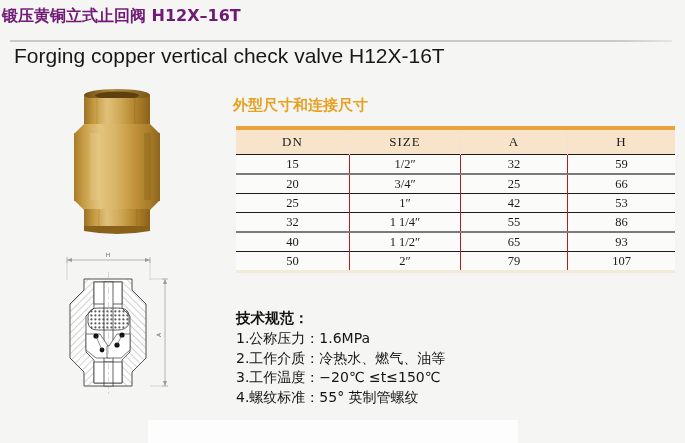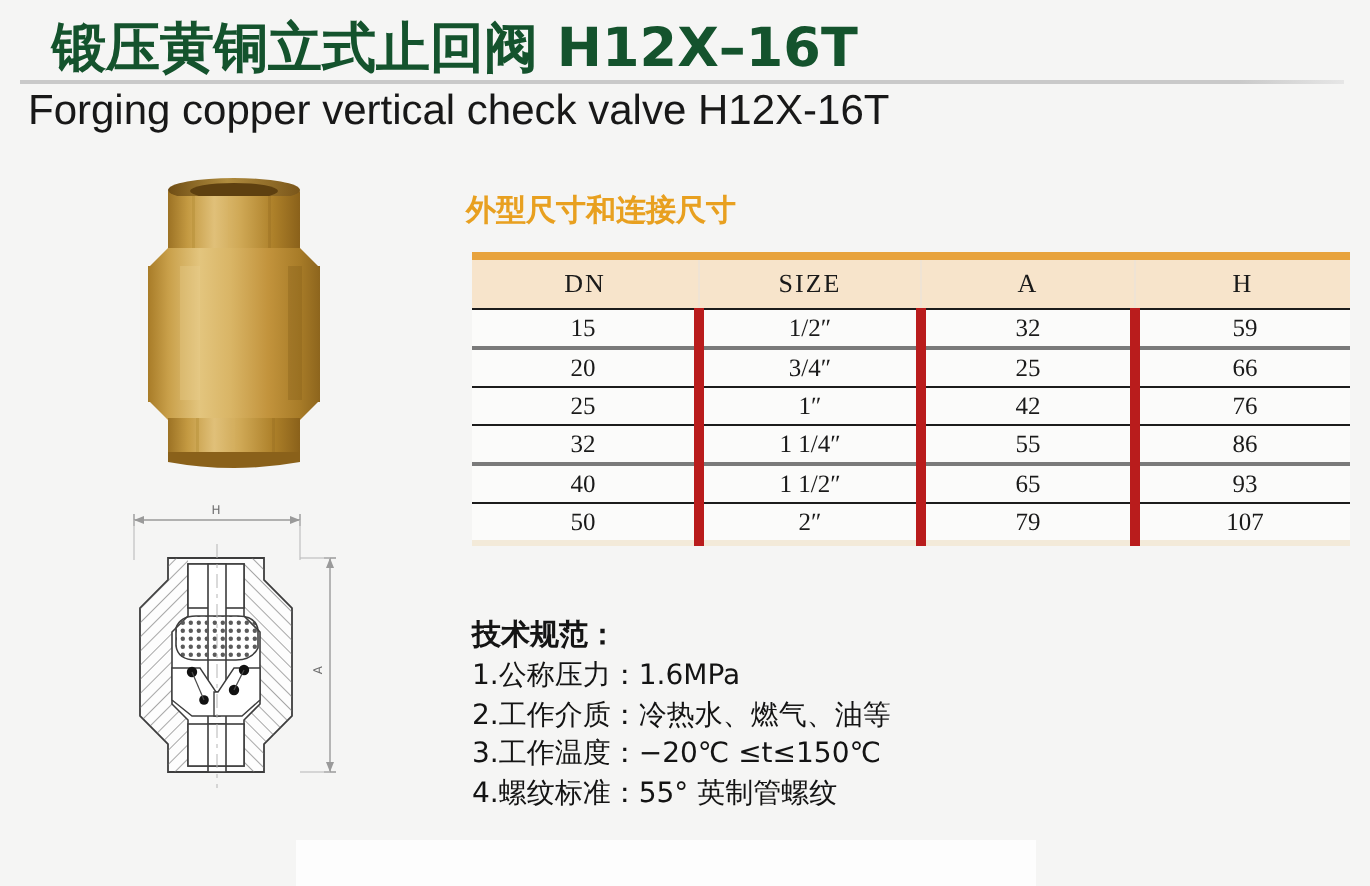--- a/index.html
+++ b/index.html
@@ -7,23 +7,23 @@
     width:685px;height:443px;
     background:#f5f5f4;
     font-family:"Liberation Serif",serif;
     overflow:hidden;position:relative;
   }
   .page{position:relative;width:685px;height:443px;}
 
   
   .header{position:absolute;left:0;top:0;width:685px;}
   .title-cn{
-    position:absolute;left:26px;top:6px;
+    position:absolute;left:2px;top:6px;
     font-family:"DejaVu Sans",sans-serif;
-    font-size:27px;font-weight:bold;color:#14532d;
+    font-size:16px;font-weight:bold;color:#701a75;
     letter-spacing:0px;white-space:nowrap;
   }
   .title-rule{
     position:absolute;left:10px;top:40px;width:662px;height:2px;
     background:linear-gradient(to right,#c9c9c9 0%,#c9c9c9 92%,#e6e6e6 100%);
   }
   .title-en{
     position:absolute;left:14px;top:44px;
     font-family:"Liberation Sans",sans-serif;
     font-size:21px;color:#181818;white-space:nowrap;
@@ -57,21 +57,21 @@
     background:#f7e4cb;
     border-top:4px solid #e8a33d;
     height:24px;font-size:13px;font-weight:normal;
     letter-spacing:1px;
   }
   .spec-table thead th + th{border-left:1px solid #efe3d4;}
   .spec-table tbody td{
     height:18px;font-size:12.5px;
     background:#fbfbfa;
   }
-  .spec-table tbody td + td{border-left:5px solid #b91c1c;}
+  .spec-table tbody td + td{border-left:1px solid #b91c1c;}
   .spec-table tbody tr.thin td{border-top:1px solid #1c1c1c;}
   .spec-table tbody tr.thick td{border-top:2px solid #7a7a7a;}
   .spec-table tbody tr.last td{border-bottom:3px solid #f3ead9;}
 
   
   .tech{
     position:absolute;left:236px;top:309px;
     font-family:"DejaVu Sans",sans-serif;
     color:#141414;
   }
@@ -234,21 +234,21 @@
       <tr class="thick">
         <td>20</td>
         <td>3/4″</td>
         <td>25</td>
         <td>66</td>
       </tr>
       <tr class="thin">
         <td>25</td>
         <td>1″</td>
         <td>42</td>
-        <td>76</td>
+        <td>53</td>
       </tr>
       <tr class="thin">
         <td>32</td>
         <td>1  1/4″</td>
         <td>55</td>
         <td>86</td>
       </tr>
       <tr class="thick">
         <td>40</td>
         <td>1  1/2″</td>

